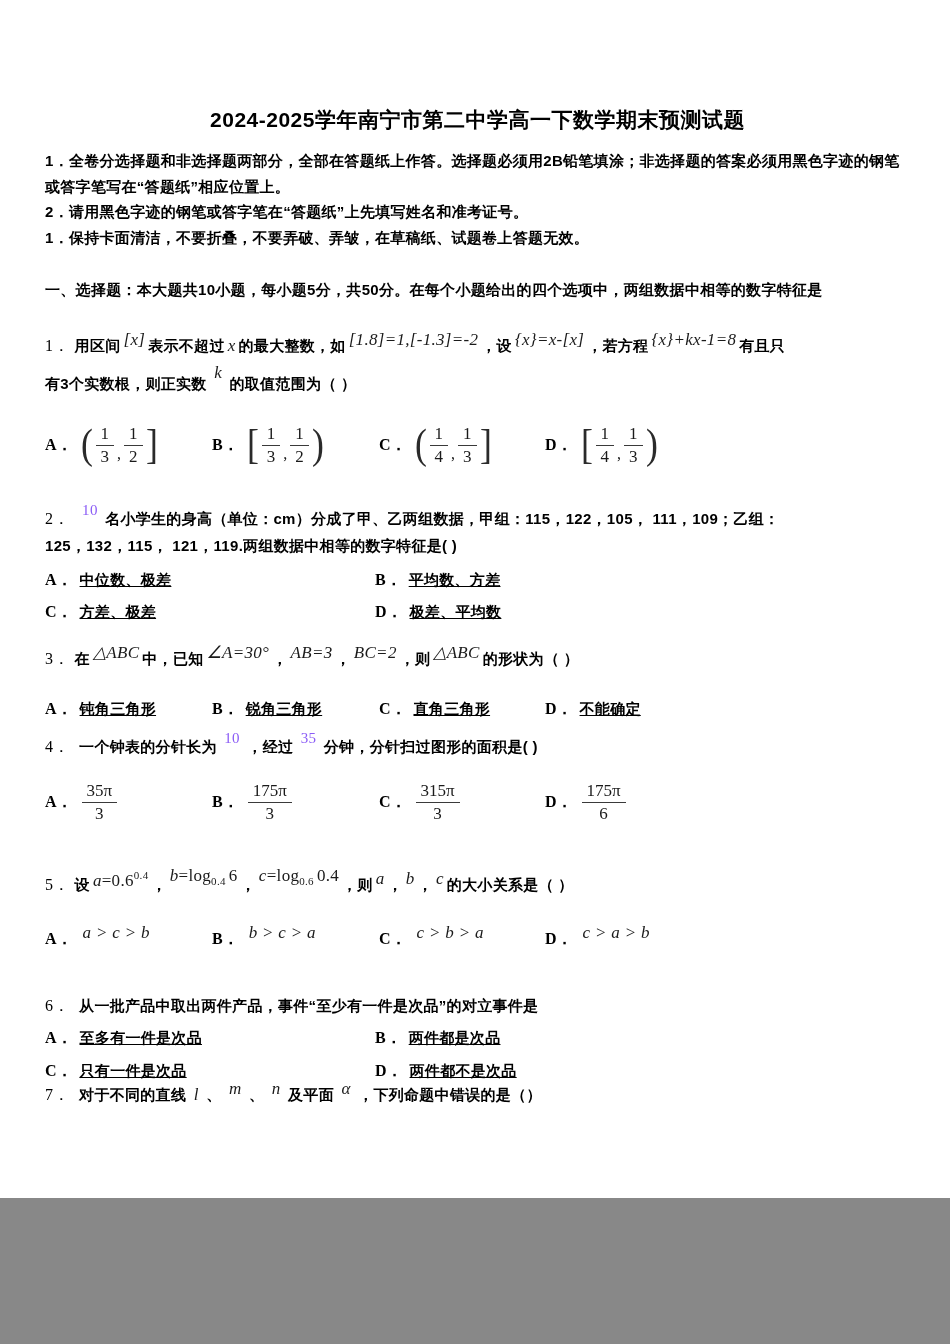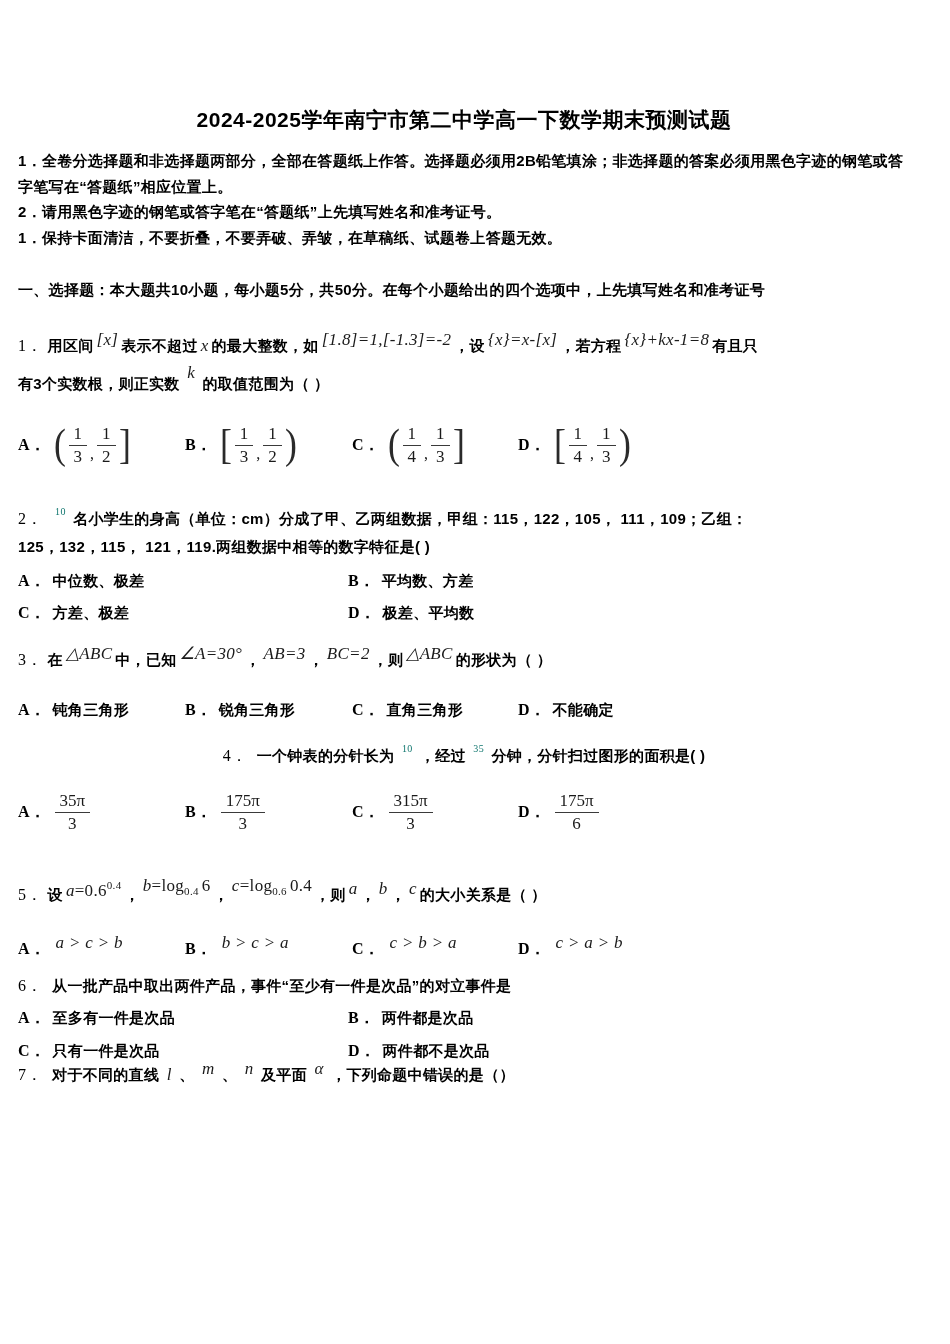--- a/index.html
+++ b/index.html
@@ -1,93 +1,93 @@
 <!DOCTYPE html>
 <html><head>
 <meta charset="utf-8">
 <style>
   html,body { margin:0; padding:0; background:#888; }
   .page {
     position:relative;
-    width:950px; height:1344px;
+    width:950px; height:1198px;
     margin:0 auto;
     background:#ffffff;
     color:#000;
     box-sizing:border-box;
-    padding:106px 40px 0 18px;
+    padding:106px 40px 0 45px;
     overflow:hidden;
     font-family:"Liberation Sans", sans-serif;
   }
   .title {
     margin:0 0 14px 0;
     text-align:center;
     font-size:21px;
     font-weight:900;
     letter-spacing:0.5px;
   }
   p { margin:0; }
   .t { font-size:15px; font-weight:700; line-height:25.5px; letter-spacing:0.3px; }
   .nowrap { white-space:nowrap; }
   .sect { margin-top:27px; }
   
   .qno { font-family:"Liberation Serif", serif; font-weight:400; font-size:16px; margin-right:5px; }
   
   .f { font-family:"Liberation Serif", serif; font-style:italic; font-weight:400; font-size:17px; color:#1a1a1a; margin:0 3px; letter-spacing:0.3px; }
   .up { font-style:normal; }
   .tail { font-style:normal; margin-left:3px; }
-  .fsup { font-family:"Liberation Serif", serif; font-weight:400; font-size:10px; color:#0f766e; position:relative; top:-9px; margin:0 3px; }
+  .fsup { font-family:"Liberation Serif", serif; font-weight:400; font-size:15px; color:#8b5cf6; position:relative; top:-9px; margin:0 3px; }
   .r1 { position:relative; top:-6px; display:inline-block; }
   .r2 { position:relative; top:-11px; display:inline-block; }
   sup { font-size:11px; vertical-align:super; }
   sub { font-size:11px; vertical-align:sub; }
   
   .optgrid4 { display:grid; grid-template-columns:167px 167px 166px 1fr; align-items:center; }
   .optgrid2 { display:grid; grid-template-columns:330px 1fr; align-items:center; }
   .ocell { display:flex; align-items:center; }
   .ocell-base { display:flex; align-items:baseline; }
   .olabel { font-family:"Liberation Serif", serif; font-weight:700; font-size:16px; margin-right:7px; white-space:nowrap; }
-  .ot { font-weight:700; font-size:15px; letter-spacing:0.3px; }
+  .ot { font-weight:700; font-size:15px; letter-spacing:0.3px;text-decoration:underline; }
   
   .frac { display:inline-flex; flex-direction:column; align-items:center; font-family:"Liberation Serif", serif; font-style:normal; font-weight:400; font-size:17px; line-height:1.15; color:#1a1a1a; margin:0 2px; }
   .frac .num { display:block; border-bottom:1.5px solid #3a3a3a; padding:0 5px 1px 5px; }
   .frac .den { display:block; padding-top:1px; }
   
   .delim { font-family:"Liberation Serif", serif; font-weight:300; font-size:42px; line-height:0.95; color:#2a2a2a; display:inline-block; transform:scaleX(0.85); }
   .icomma { font-family:"Liberation Serif", serif; font-size:16px; color:#1a1a1a; position:relative; top:9px; margin:0 1px; }
   
   .q1l1 { margin-top:18px; min-height:50px; display:flex; align-items:center; }
   .q1l2 { }
   .q1opts { margin-top:16px; height:66px; }
   .q2l1 { margin-top:28px; }
   .q2l2 { }
   .q2o1 { margin-top:12px; }
   .q2o2 { margin-top:11px; }
   .q3l  { margin-top:16px; min-height:40px; display:flex; align-items:center; }
   .q3opts { margin-top:20px; }
-  .q4l  { margin-top:22px;text-align:center; }
+  .q4l  { margin-top:14px; }
   .q4opts { margin-top:12px; height:60px; }
   .q5l  { margin-top:32px; min-height:40px; display:flex; align-items:center; }
   .q5opts { margin-top:24px; }
-  .q6l  { margin-top:13px; }
+  .q6l  { margin-top:43px; }
   .q6o1 { margin-top:10px; }
   .q6o2 { margin-top:12px; }
   .q7l  { margin-top:0; }
 </style>
 </head>
 <body>
 
 <div class="page">
 
   <h1 class="title">2024-2025学年南宁市第二中学高一下数学期末预测试题</h1>
 
   <p class="t">1．全卷分选择题和非选择题两部分，全部在答题纸上作答。选择题必须用2B铅笔填涂；非选择题的答案必须用黑色字迹的钢笔或答字笔写在“答题纸”相应位置上。</p>
   <p class="t">2．请用黑色字迹的钢笔或答字笔在“答题纸”上先填写姓名和准考证号。</p>
   <p class="t">1．保持卡面清洁，不要折叠，不要弄破、弄皱，在草稿纸、试题卷上答题无效。</p>
 
-  <p class="t sect nowrap">一、选择题：本大题共10小题，每小题5分，共50分。在每个小题给出的四个选项中，上先填写姓名和准考证号</p>
+  <p class="t sect nowrap">一、选择题：本大题共10小题，每小题5分，共50分。在每个小题给出的四个选项中，两组数据中相等的数字特征是</p>
 
   <p class="t q1l1 nowrap">
     <span class="qno">1．</span>
     <span>用区间</span>
     <span class="f r1">[x]</span>
     <span>表示不超过</span>
     <span class="f">x</span>
     <span>的最大整数，如</span>
     <span class="f r1">[1.8]=1,[-1.3]=-2</span>
     <span>，设</span>

